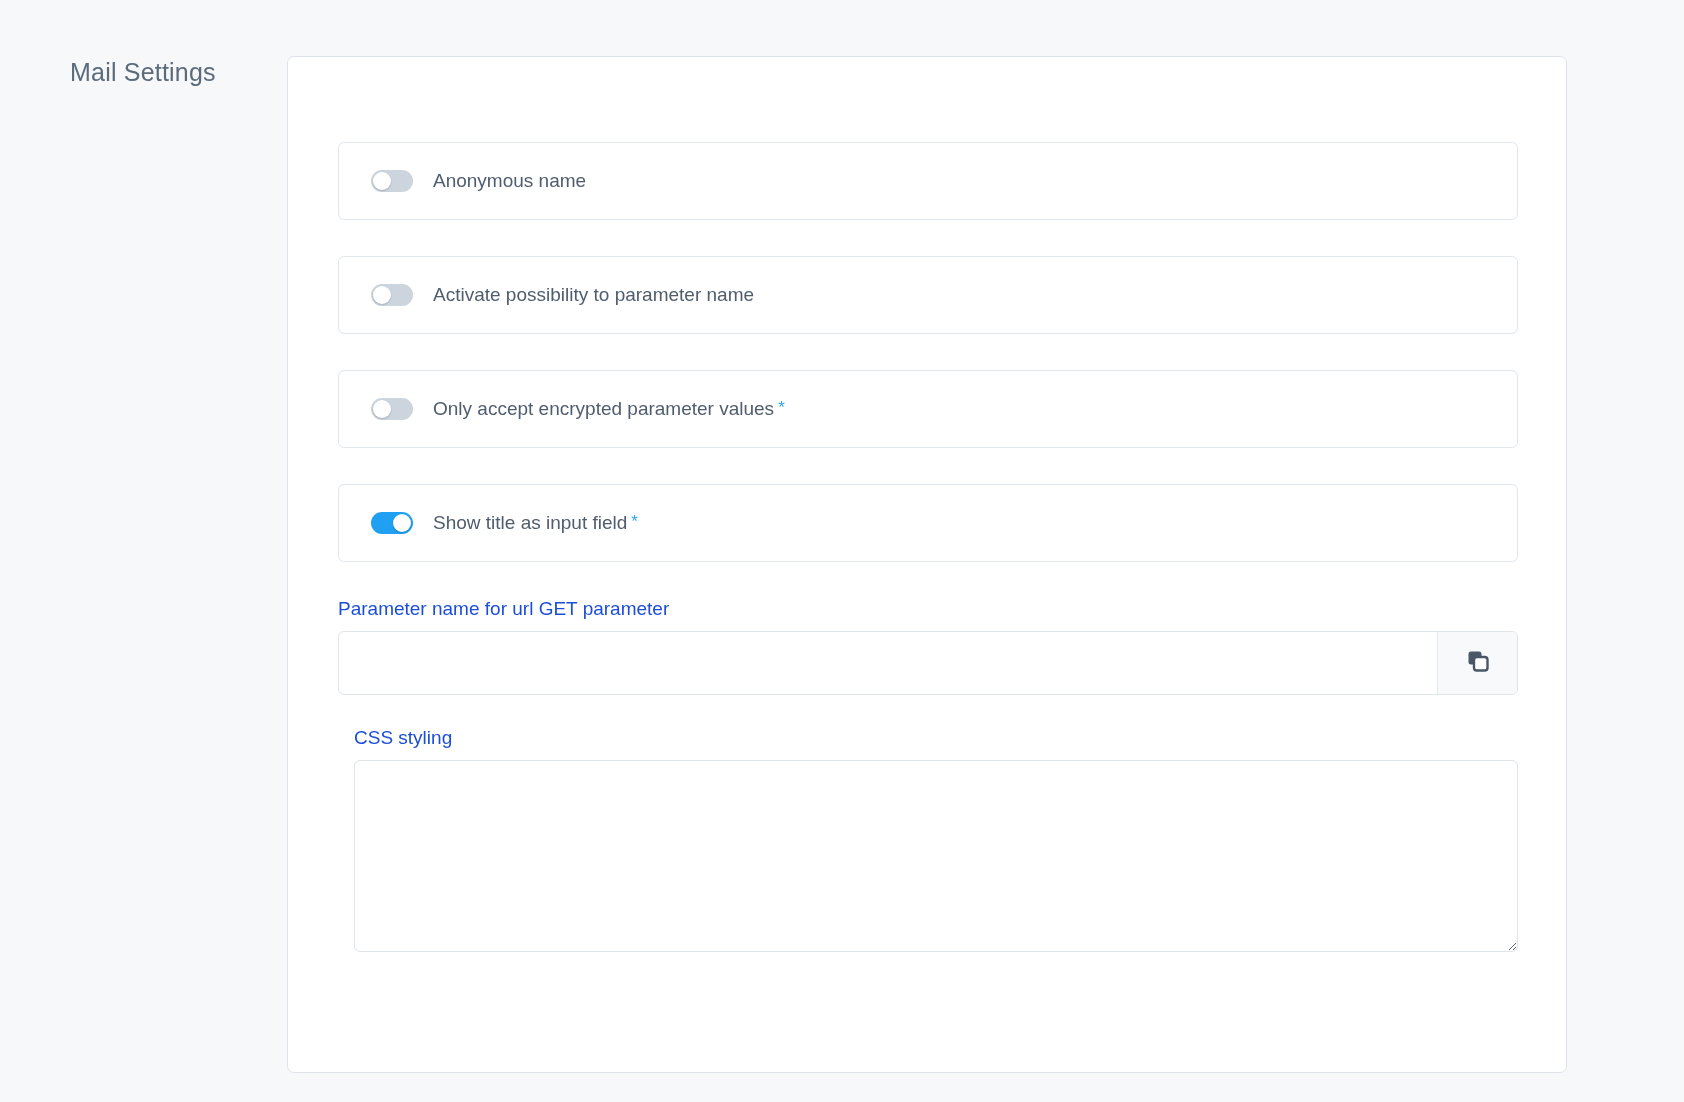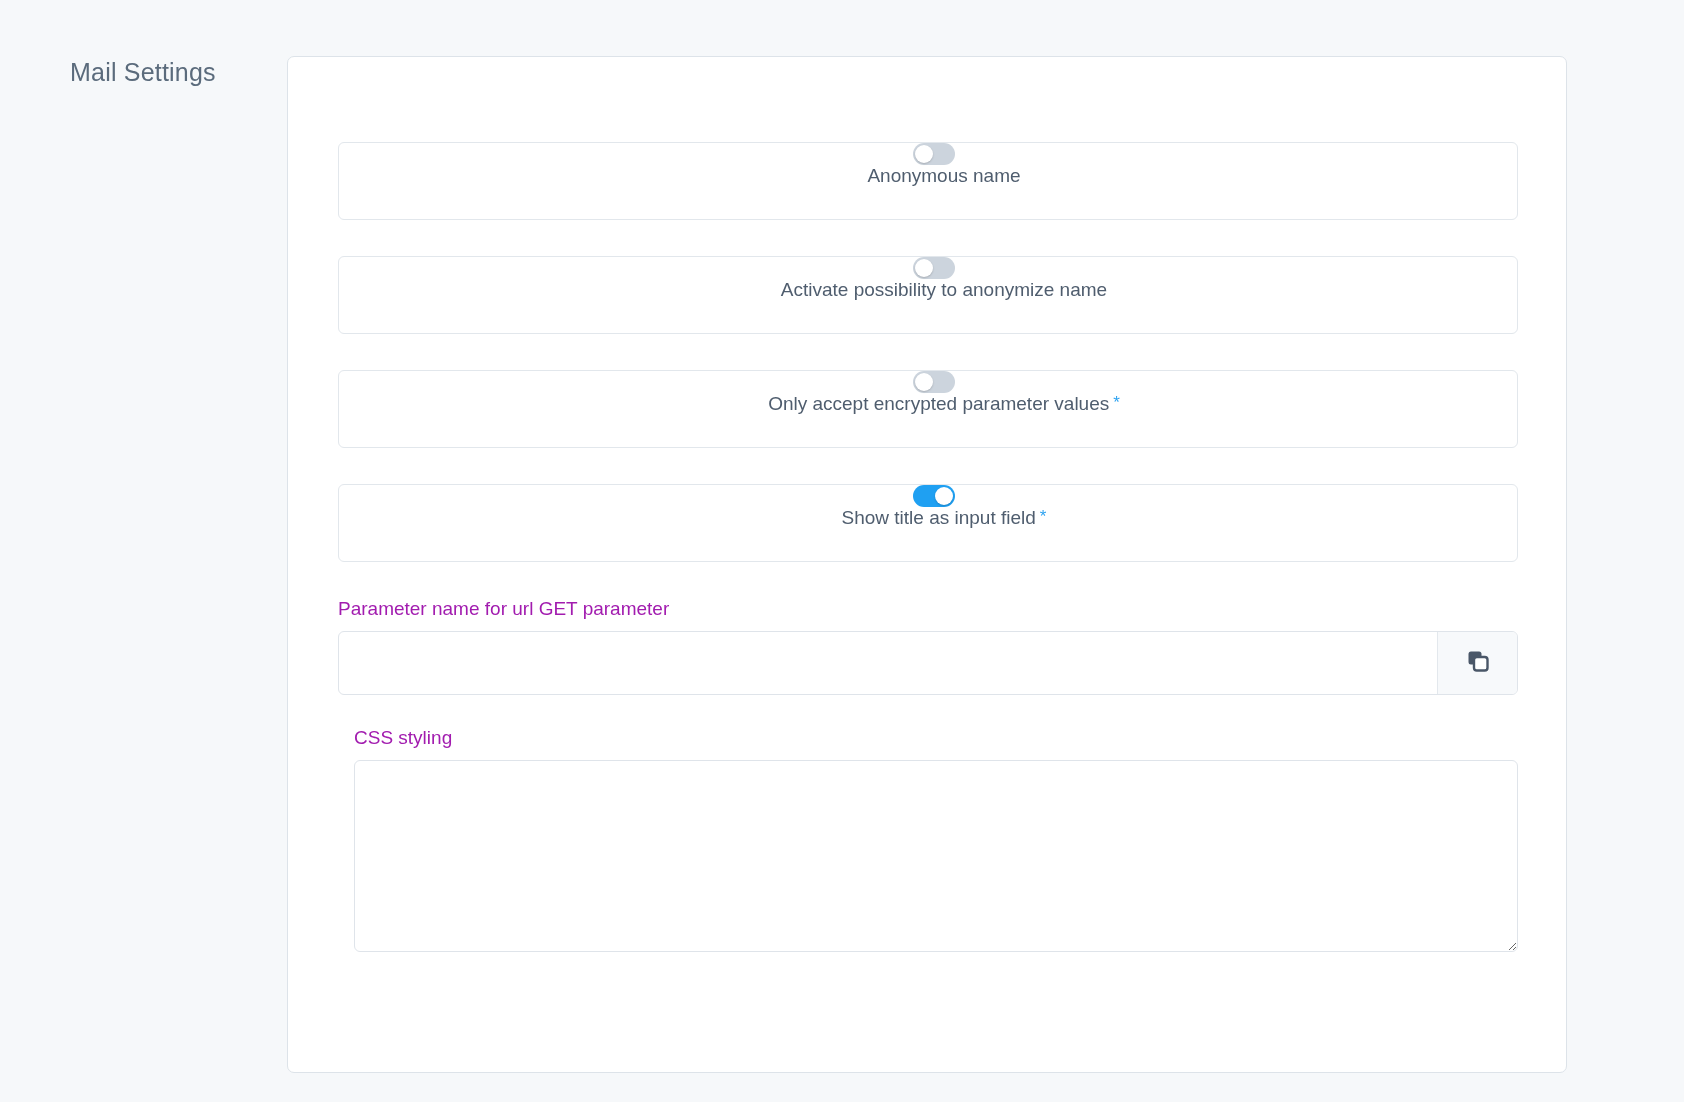--- a/index.html
+++ b/index.html
@@ -56,21 +56,20 @@
   
   .toggle-row {
     display: flex;
     align-items: center;
     height: 78px;
     border: 1px solid #e2e7ec;
     border-radius: 6px;
     padding: 0 0 0 32px;
     margin-bottom: 36px;
     background: #fff;
-    flex-direction: column;
   }
 
   .switch {
     position: relative;
     flex: 0 0 auto;
     width: 42px;
     height: 22px;
     border-radius: 11px;
     background: #ccd4dd;
     margin-right: 20px;
@@ -101,21 +100,21 @@
     font-size: 17px;
     margin-left: 4px;
     vertical-align: 2px;
   }
 
   
   .field-group { margin-top: 4px; }
 
   .field-label {
     font-size: 19px;
-    color: #a21caf;
+    color: #1d4ed8;
     margin-bottom: 10px;
     line-height: 1.2;
     white-space: nowrap;
   }
 
   .input-wrap {
     display: flex;
     align-items: stretch;
     height: 64px;
     border: 1px solid #dfe4ea;
@@ -176,21 +175,21 @@
         <div class="switch">
           <div class="knob"></div>
         </div>
         <span class="toggle-label">Anonymous name</span>
       </div>
 
       <div class="toggle-row">
         <div class="switch">
           <div class="knob"></div>
         </div>
-        <span class="toggle-label">Activate possibility to anonymize name</span>
+        <span class="toggle-label">Activate possibility to parameter name</span>
       </div>
 
       <div class="toggle-row">
         <div class="switch">
           <div class="knob"></div>
         </div>
         <span class="toggle-label"><span>Only accept encrypted parameter values</span><span class="req-star">*</span></span>
       </div>
 
       <div class="toggle-row">

